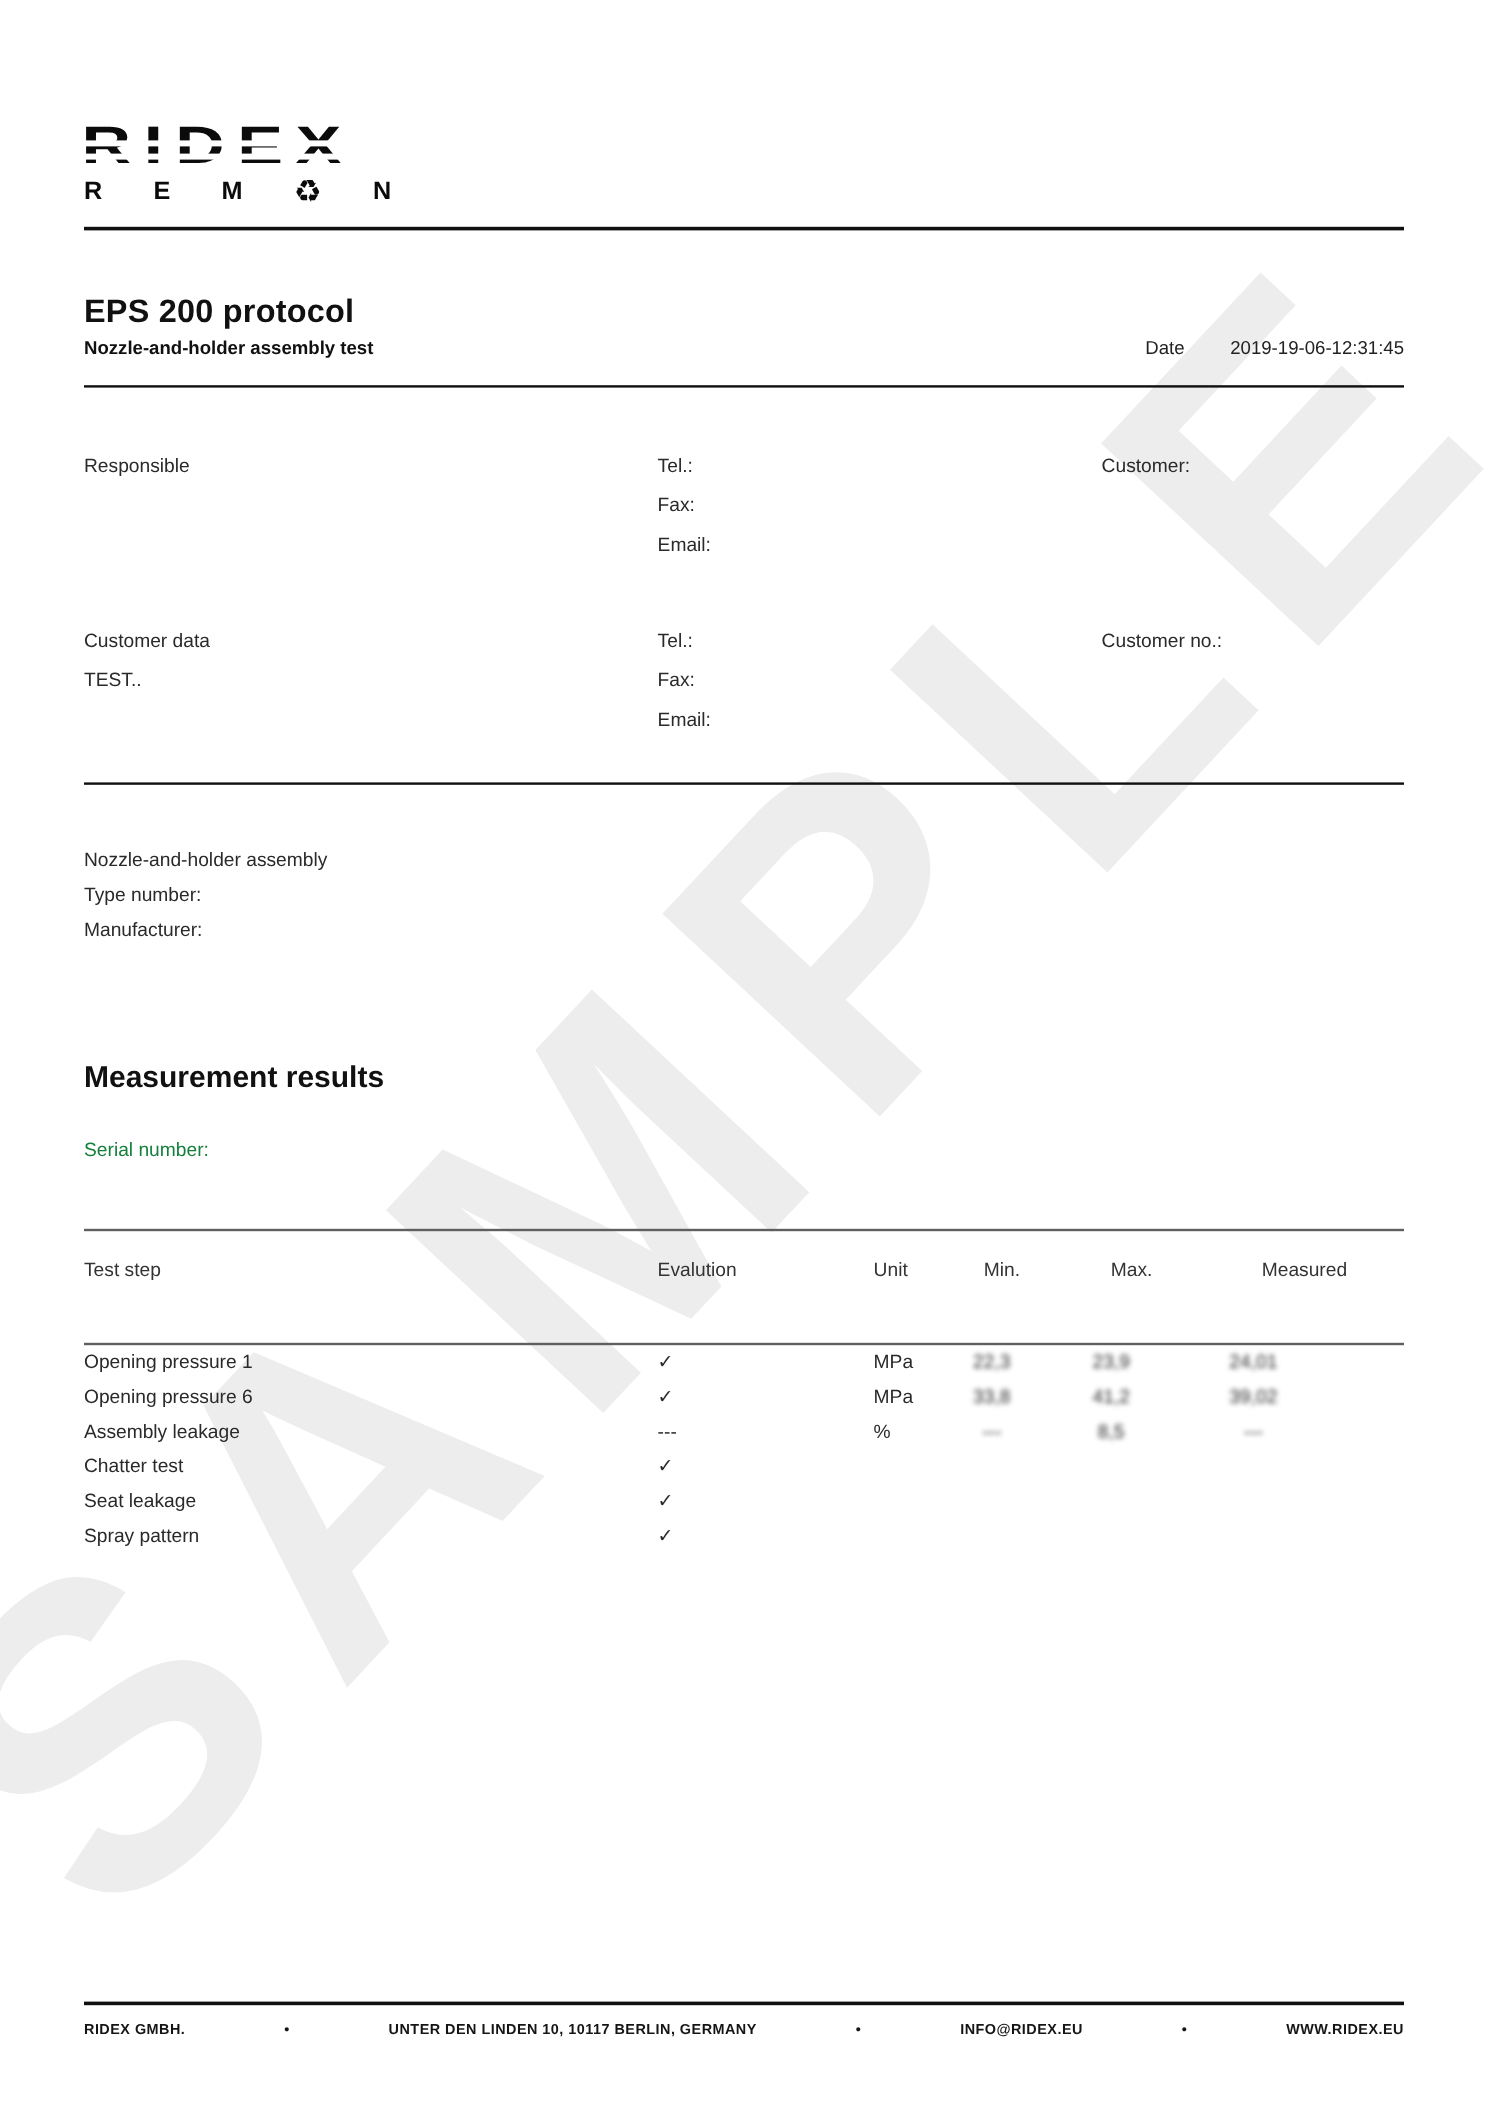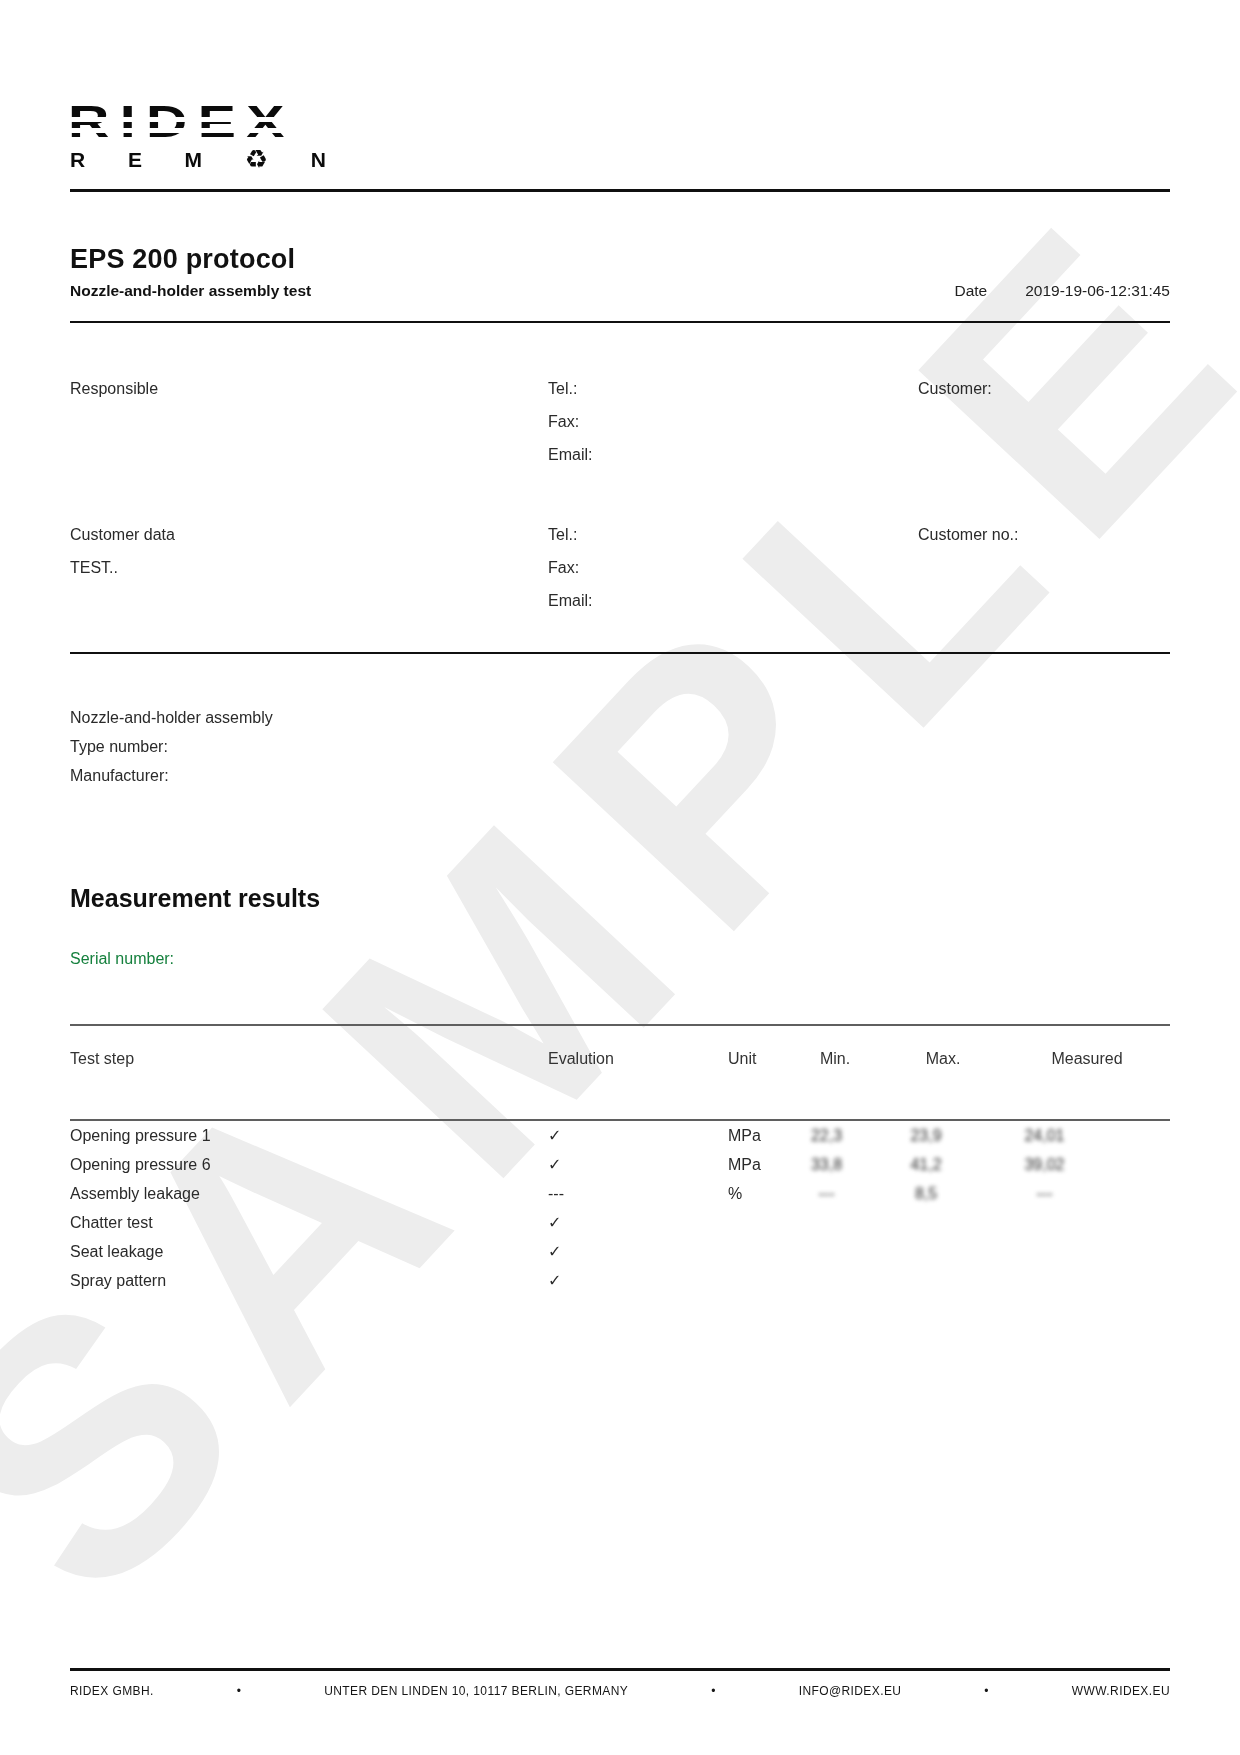--- a/index.html
+++ b/index.html
@@ -59,21 +59,21 @@
   .c.num{text-align:center;}
   .mbody .c.min{padding-right:17px;}
   .mbody .c.max{padding-right:34px;}
   .mbody .c.meas{padding-right:85px;}
   .redacted{color:var(--redacted);filter:blur(2.3px);}
   
   .footer{left:70px;top:1668px;width:1100px;}
   .footer-rule{height:3px;background:var(--rule-dark);}
   .footer-row{
     display:flex;justify-content:space-between;align-items:flex-start;margin-top:13px;
-    font-size:12px;font-weight:400;letter-spacing:.4px;color:#151515;white-space:nowrap;
+    font-size:12px;font-weight:700;letter-spacing:.4px;color:#151515;white-space:nowrap;
   }
   .footer-row .bullet{font-size:12px;}
 </style>
 </head>
 <body>
 
 <div class="page">
 
   <div class="watermark">SAMPLE</div>
 

